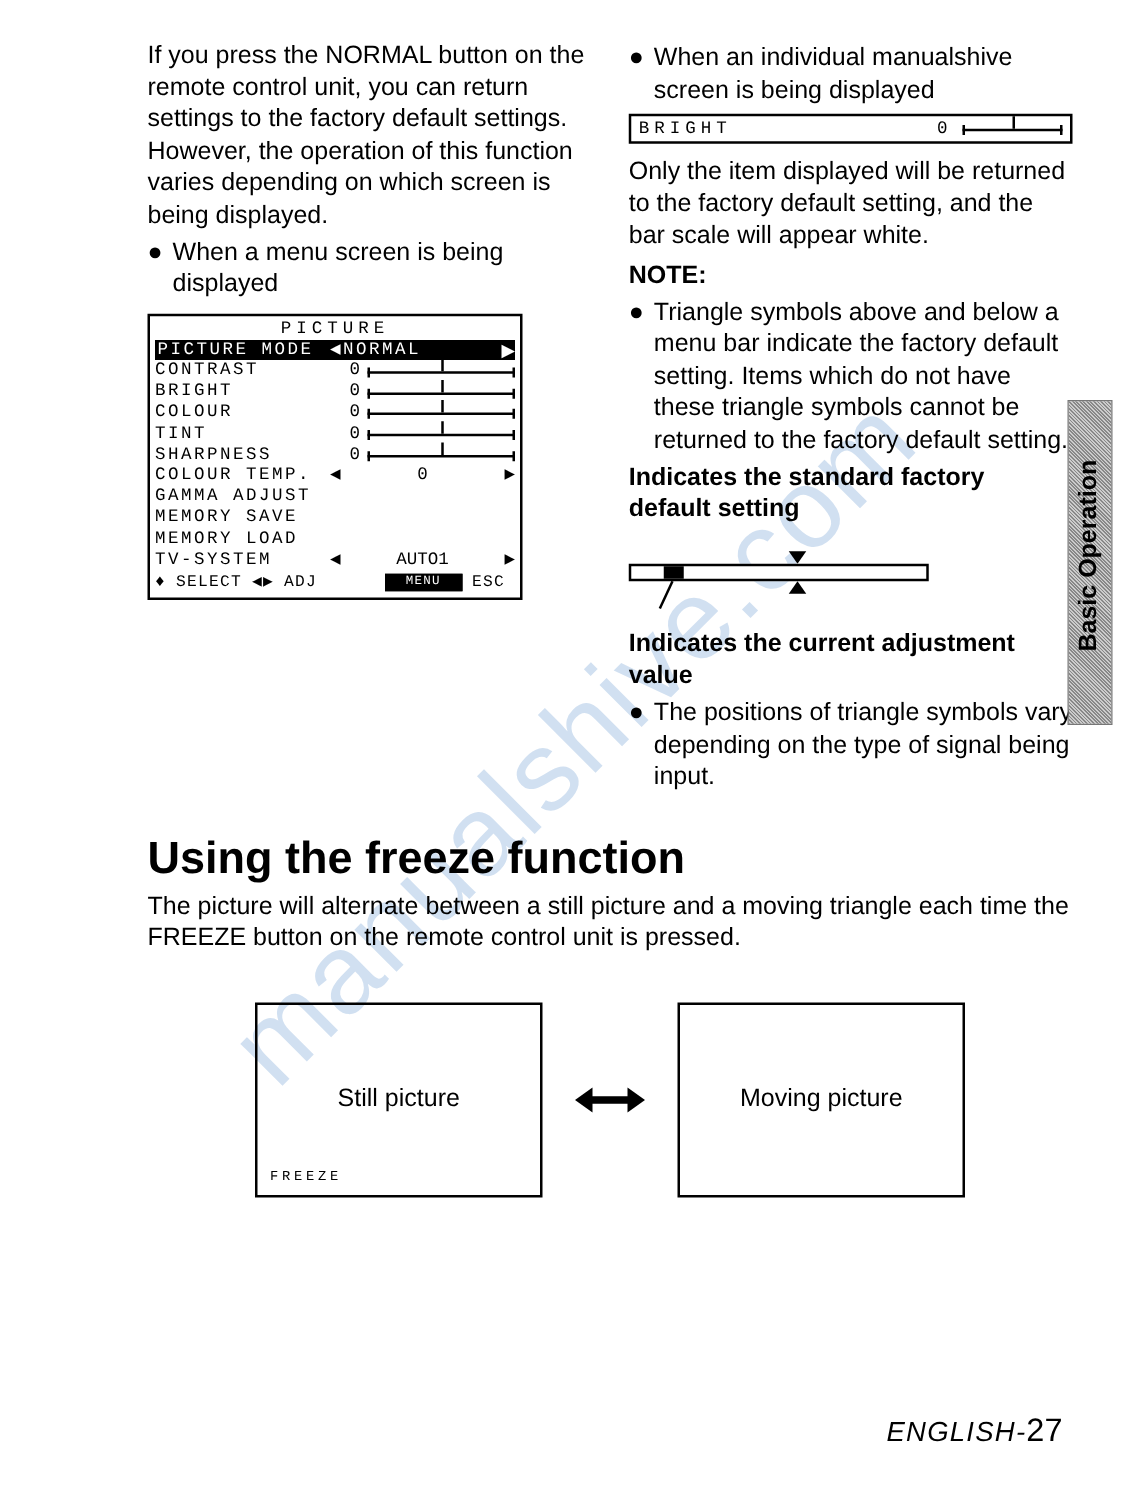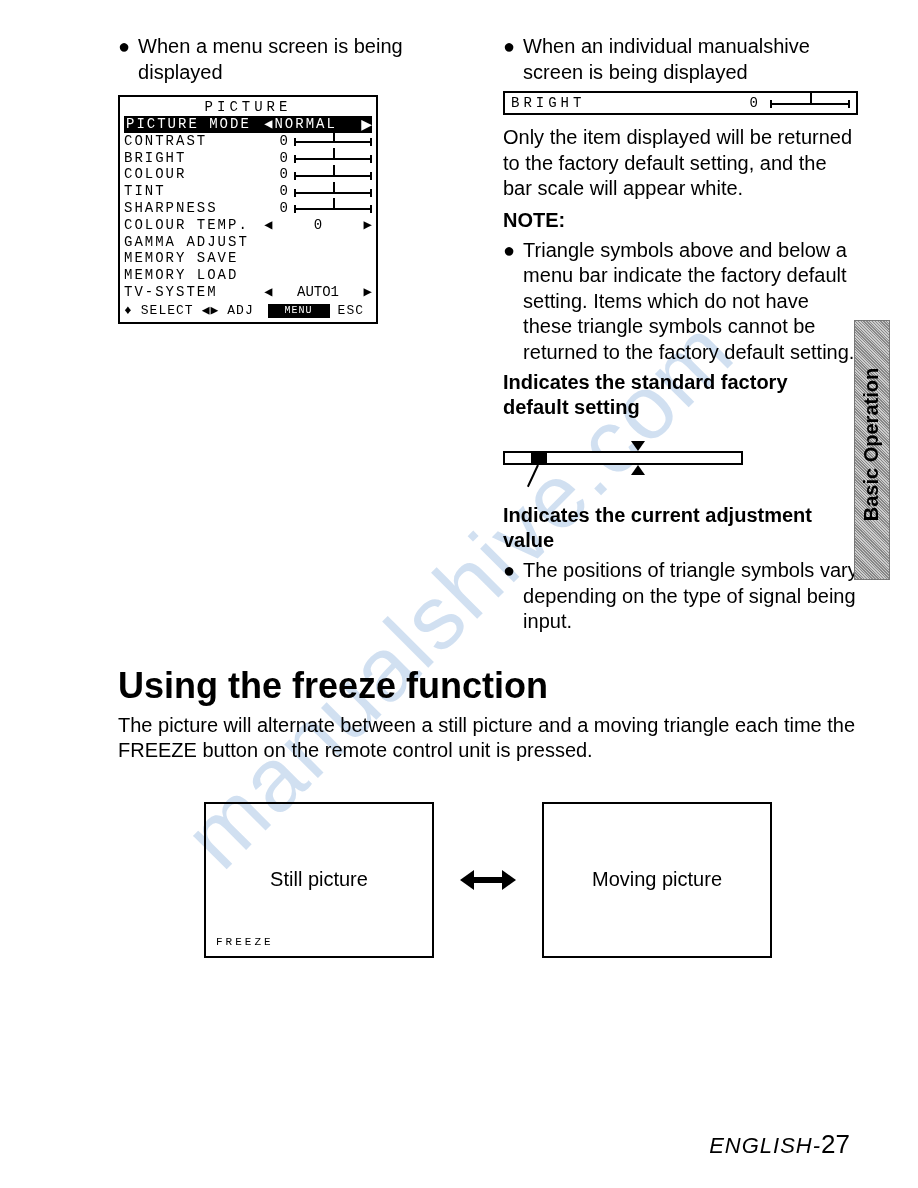--- a/index.html
+++ b/index.html
@@ -28,21 +28,21 @@
   .cols { display: flex; gap: 30px; }
   .col { flex: 1; }
   h2 { font-size: 26px; font-weight: bold; margin-bottom: 6px; line-height: 1.15; }
   p { font-size: 20px; line-height: 1.28; margin-bottom: 4px; }
   .bullet { display: flex; align-items: flex-start; margin: 2px 0 4px 0; }
   .bullet .dot { font-size: 20px; line-height: 1.2; margin-right: 8px; }
   .bullet .txt { flex: 1; line-height: 1.28; }
 
   .menu-box {
     border: 2px solid #000;
-    width: 260px;
+    width: 300px;
     background: #fff;
     font-family: "Courier New", monospace;
     font-size: 14px;
     line-height: 1.2;
     margin: 10px 0 14px 0;
     padding: 2px 4px 4px 4px;
   }
   .menu-title { text-align: center; letter-spacing: 4px; }
   .menu-row { display: flex; align-items: center; }
   .menu-row .label { flex: 0 0 140px; white-space: pre; letter-spacing: 2px; }
@@ -113,20 +113,21 @@
 <div class="watermark">manualshive.com</div>
 
 <div class="side-tab">
   <div class="side-tab-text">Basic Operation</div>
 </div>
 
 <div class="content">
   <div class="cols">
 
     <div class="col">
+      <p>If you press the NORMAL button on the remote control unit, you can return settings to the factory default settings. However, the operation of this function varies depending on which screen is being displayed.</p>
       <div class="bullet">
         <div class="dot">●</div>
         <div class="txt">When a menu screen is being displayed</div>
       </div>
 
       <div class="menu-box">
         <div class="menu-title">PICTURE</div>
         <div class="menu-row inv">
           <div class="label">PICTURE MODE</div>
           <div style="flex:1; letter-spacing:2px;">◀<span>NORMAL</span></div>

